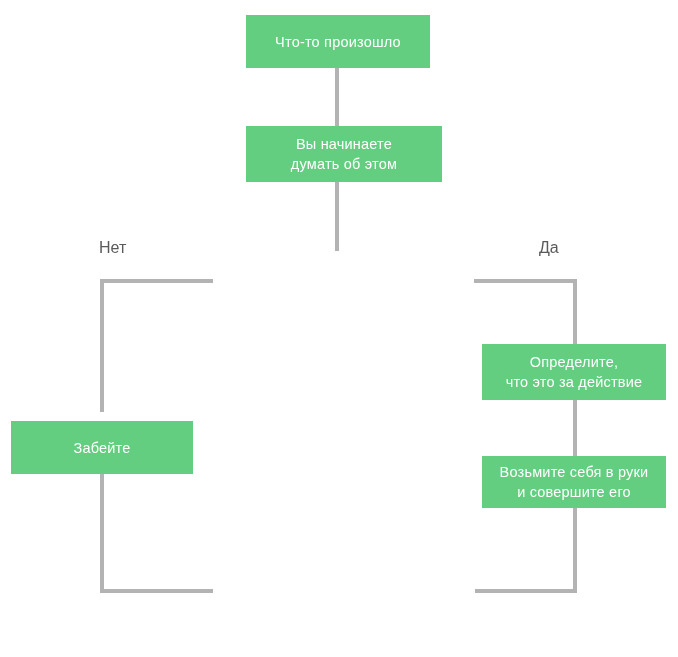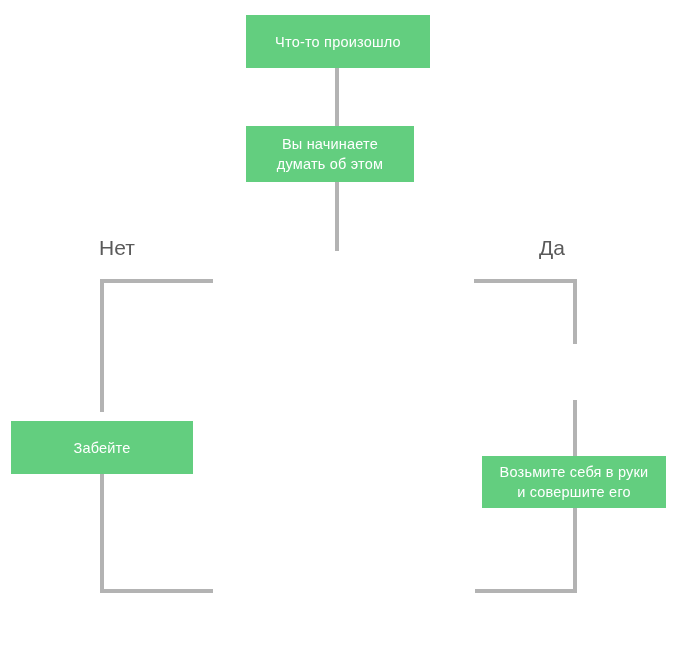--- a/index.html
+++ b/index.html
@@ -32,31 +32,31 @@
     color: #ffffff;
     background: #63ce7f;
     font-size: 14.5px;
     line-height: 20px;
     letter-spacing: 0.2px;
     padding: 4px 0;
     white-space: pre-line;
     z-index: 2;
   }
   .node-start     { left: 246px; top: 15px;  width: 184px; height: 53px; }
-  .node-think     { left: 246px; top: 126px; width: 168px; height: 56px; }
+  .node-think     { left: 246px; top: 126px; width: 196px; height: 56px; }
   .node-decision  { left: 213px; top: 251px; width: 261px; height: 56px; }
   .node-identify  { left: 482px; top: 344px; width: 184px; height: 56px; }
   .node-act       { left: 482px; top: 456px; width: 184px; height: 52px; }
   .node-forget    { left: 11px;  top: 421px; width: 182px; height: 53px; }
   .node-live      { left: 213px; top: 565px; width: 262px; height: 56px;
                     font-size: 16px; letter-spacing: 1.1px; }
   .branch-label {
     position: absolute;
     color: #5a5a5a;
-    font-size: 21px;
+    font-size: 16px;
     line-height: 28px;
     z-index: 2;
   }
   .label-no  { left: 99px;  top: 234px; }
   .label-yes { left: 539px; top: 234px; }
 </style>
 </head>
 <body>
 
 <div id="canvas">
@@ -72,20 +72,22 @@
       <path d="M575,508 L575,591 L475,591"></path>
     </g>
   </svg>
 
   <div class="node node-start">Что-то произошло</div>
 
   <div class="node node-think">Вы начинаете
 думать об этом</div>
 
 
+  <div class="node node-identify">Определите,
+что это за действие</div>
 
   <div class="node node-act">Возьмите себя в руки
 и совершите его</div>
 
   <div class="node node-forget">Забейте</div>
 
 
   <div class="branch-label label-no">Нет</div>
 
   <div class="branch-label label-yes">Да</div>

